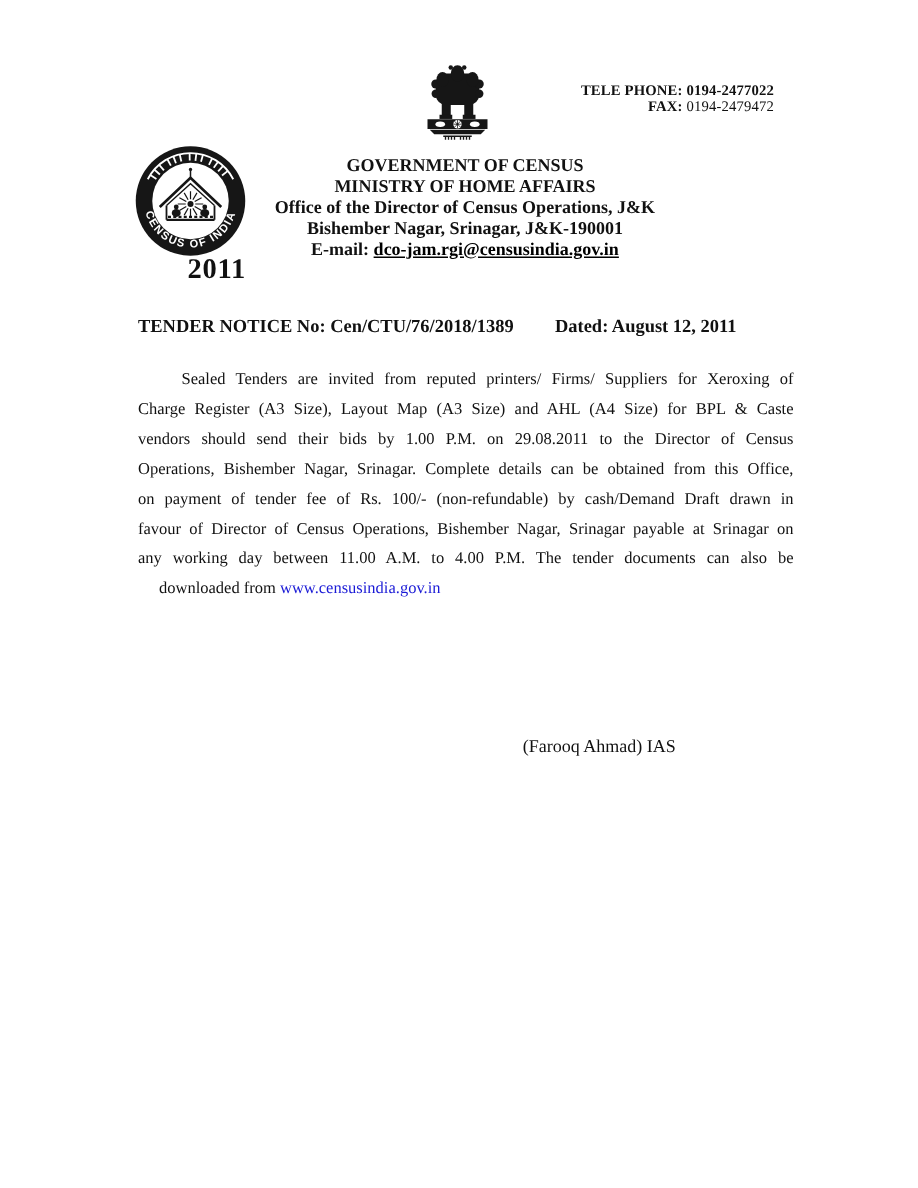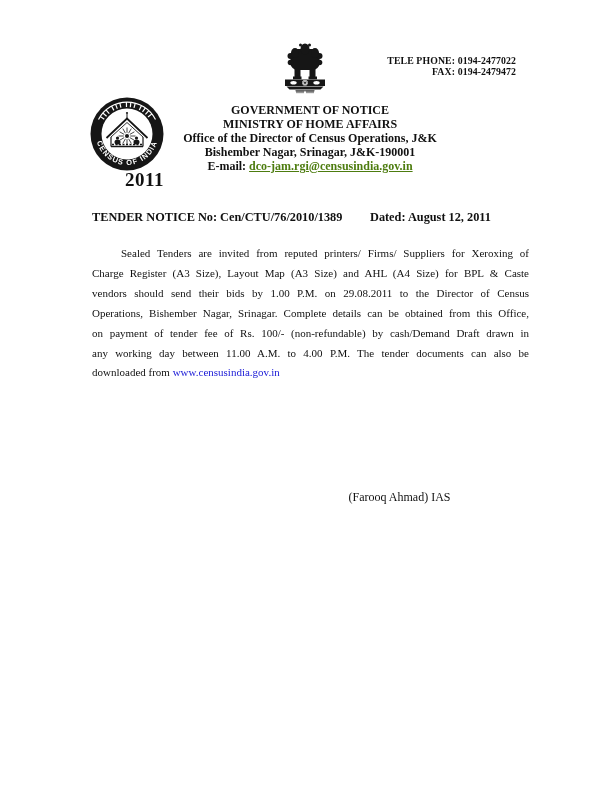--- a/index.html
+++ b/index.html
@@ -11,49 +11,49 @@
     font-family:"Liberation Serif", serif;
     color:#111111;
     overflow:hidden;
   }
   
   .contact {
     position:absolute; top:56px; left:316px; width:200px;
     text-align:right; font-size:9.8px; line-height:10.8px; font-weight:bold;
     letter-spacing:.1px;
   }
-  .contact .num-normal { font-weight:bold; }
+  .contact .num-normal { font-weight:normal; }
   
   .emblem { position:absolute; left:282px; top:43px; width:46px; height:51px; }
   
   .census-logo { position:absolute; left:90px; top:97px; width:74px; height:74px; }
   .census-year {
     position:absolute; left:90px; top:169px; width:74px;
     text-align:right; font-weight:bold; font-size:19px; letter-spacing:.5px;
   }
   
   .org-header {
     position:absolute; left:160px; top:104px; width:300px;
     text-align:center; font-weight:bold; font-size:12px; line-height:13.9px;
   }
-  .email-link { color:#4d7c0f; text-decoration:underline; }
+  .email-link { color:#000000; text-decoration:underline; }
   
   .notice-line {
     position:absolute; left:92px; top:210px; width:460px;
     font-weight:bold; font-size:12.3px;
   }
   .notice-line .date { position:absolute; left:278px; top:0; }
   
   .body-para {
     position:absolute; left:92px; top:244px; width:437px;
     font-size:11px; line-height:19.9px;
   }
   .jline { text-align:justify; text-align-last:justify; }
   .jline.first { text-indent:29px; }
-  .jline.last { text-align-last:left; }
+  .jline.last { text-align-last:left;margin-left:14px; }
   .url-link { color:#1a1ad6; text-decoration:none; }
   
   .signature {
     position:absolute; left:277px; top:487px; width:245px;
     text-align:center; font-weight:normal; font-size:12px; line-height:21px;
   }
 </style>
 </head>
 <body>
 
@@ -164,38 +164,39 @@
         <circle cx="27.5" cy="41" r="1.6" fill="#161616"></circle>
         <ellipse cx="27.5" cy="45" rx="3" ry="2.6" fill="#161616"></ellipse>
         <circle cx="46.5" cy="41" r="1.6" fill="#161616"></circle>
         <ellipse cx="46.5" cy="45" rx="3" ry="2.6" fill="#161616"></ellipse>
       </g>
     </svg>
   </div>
   <div class="census-year">2011</div>
 
   <div class="org-header">
-    <div>GOVERNMENT OF NOTICE</div>
+    <div>GOVERNMENT OF CENSUS</div>
     <div>MINISTRY OF HOME AFFAIRS</div>
     <div>Office of the Director of Census Operations, J&amp;K</div>
     <div>Bishember Nagar, Srinagar, J&amp;K-190001</div>
     <div><span>E-mail:</span> <a href="#" class="email-link">dco-jam.rgi@censusindia.gov.in</a></div>
   </div>
 
   <div class="notice-line">
-    <span>TENDER NOTICE No: Cen/CTU/76/2010/1389</span>
+    <span>TENDER NOTICE No: Cen/CTU/76/2018/1389</span>
     <span class="date">Dated: August 12, 2011</span>
   </div>
 
   <div class="body-para">
     <div class="jline first">Sealed Tenders are invited from reputed printers/ Firms/ Suppliers for Xeroxing of</div>
     <div class="jline">Charge Register (A3 Size), Layout Map (A3 Size) and AHL (A4 Size) for BPL &amp; Caste</div>
     <div class="jline">vendors should send their bids by 1.00 P.M. on 29.08.2011 to the Director of Census</div>
     <div class="jline">Operations, Bishember Nagar, Srinagar. Complete details can be obtained from this Office,</div>
     <div class="jline">on payment of tender fee of Rs. 100/- (non-refundable) by cash/Demand Draft drawn in</div>
+    <div class="jline">favour of Director of Census Operations, Bishember Nagar, Srinagar payable at Srinagar on</div>
     <div class="jline">any working day between 11.00 A.M. to 4.00 P.M. The tender documents can also be</div>
     <div class="jline last"><span>downloaded from </span><a href="#" class="url-link">www.censusindia.gov.in</a></div>
   </div>
 
   <div class="signature">
     <div>(Farooq Ahmad) IAS</div>
   </div>
 
 </div>
 

